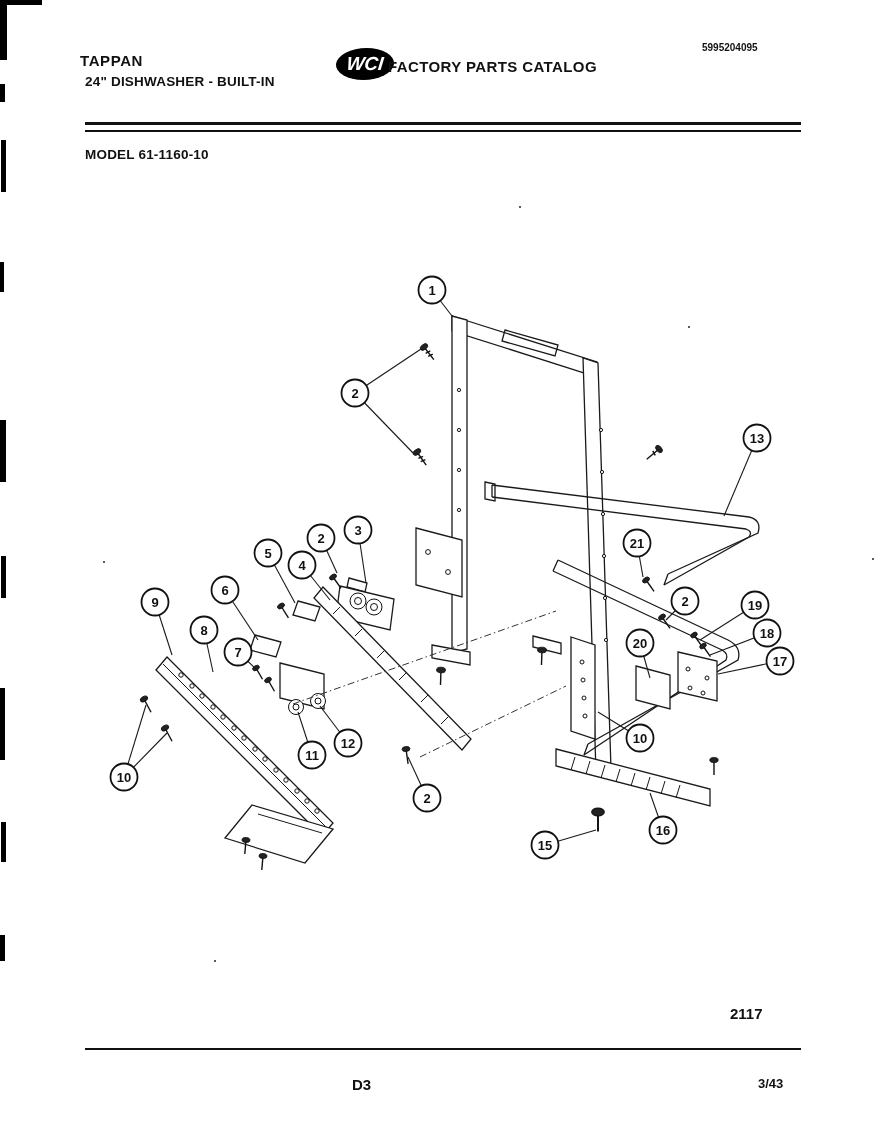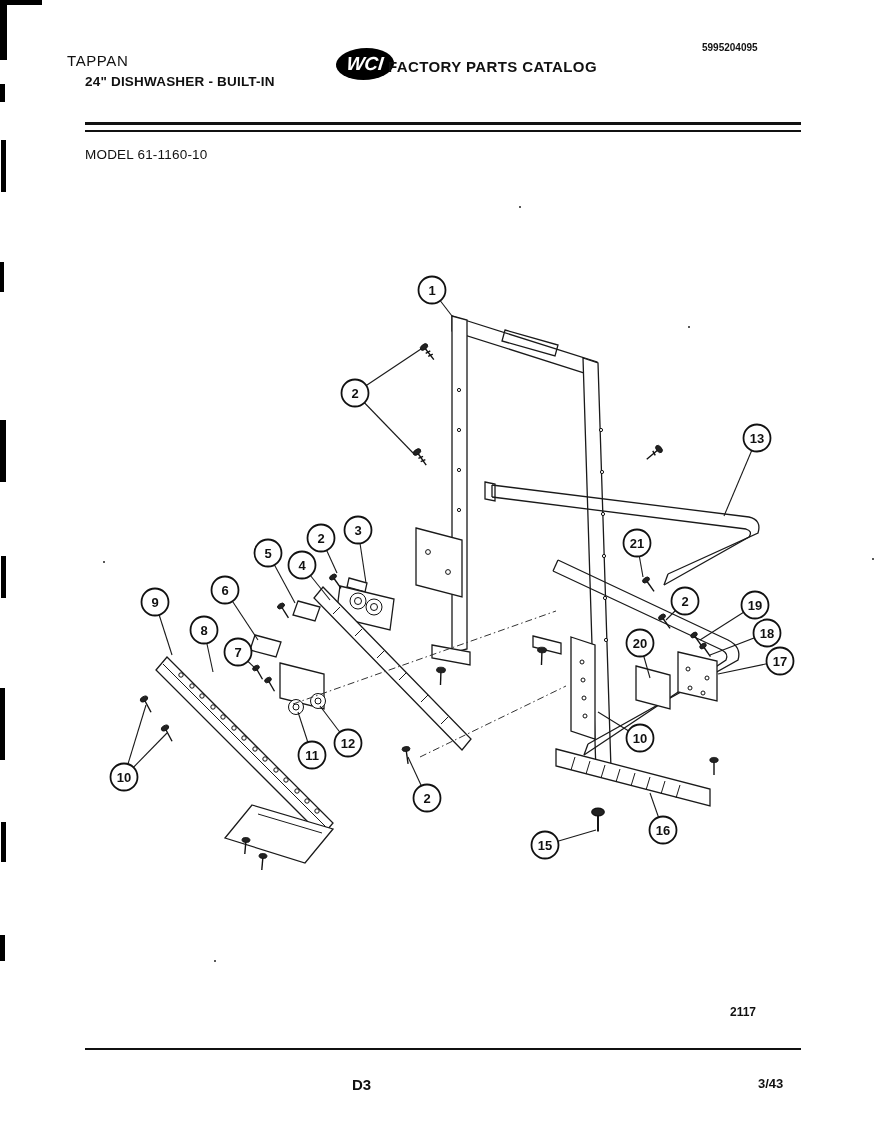--- a/index.html
+++ b/index.html
@@ -1,32 +1,32 @@
 <!DOCTYPE html>
 <html><head>
 <meta charset="utf-8">
 <style>
   html,body{margin:0;padding:0}
   body{
     width:880px;height:1141px;position:relative;background:#fff;
     font-family:"Liberation Sans",sans-serif;color:#111;overflow:hidden;
   }
   .abs{position:absolute}
-  .hdr-brand{left:67px;top:52px;font-size:15px;font-weight:normal;letter-spacing:.6px}
+  .hdr-brand{left:80px;top:52px;font-size:15px;font-weight:bold;letter-spacing:.6px}
   .hdr-product{left:85px;top:74px;font-size:13.5px;font-weight:bold;letter-spacing:.2px}
   .logo{
     left:336px;top:48px;width:58px;height:32px;background:#000;border-radius:50%;
     display:flex;align-items:center;justify-content:center;color:#fff;
     font-style:italic;font-weight:bold;font-size:19px;transform:skewX(-6deg)
   }
   .hdr-catalog{left:388px;top:58px;font-size:15px;font-weight:bold;letter-spacing:.4px}
   .hdr-pub{left:702px;top:42px;font-size:10px;font-weight:bold}
   .rule-double{left:85px;top:122px;width:716px;height:5px;border-top:3px solid #111;border-bottom:2px solid #111}
-  .model{left:85px;top:147px;font-size:13.5px;font-weight:normal;letter-spacing:.2px}
-  .fig-num{left:730px;top:1005px;font-size:12px;font-weight:bold}
+  .model{left:85px;top:147px;font-size:13.5px;font-weight:bold;letter-spacing:.2px}
+  .fig-num{left:730px;top:1005px;font-size:15px;font-weight:bold}
   .rule-bottom{left:85px;top:1048px;width:716px;height:2px;background:#111}
   .page-id{left:0;top:1076px;width:723px;text-align:center;font-size:15px;font-weight:bold}
   .rev-date{left:758px;top:1076px;font-size:13px;font-weight:bold}
   .artifact{position:absolute;background:#000}
   .speck{position:absolute;background:#222;width:2px;height:2px;border-radius:50%}
   svg#diagram{position:absolute;left:0;top:0}
   .art{stroke:#1a1a1a;fill:none;stroke-width:1.3}
   .art-fill{stroke:#1a1a1a;fill:#fff;stroke-width:1.3}
   .thin{stroke:#1a1a1a;stroke-width:1;fill:none}
   .hole{fill:#fff;stroke:#111;stroke-width:1}

